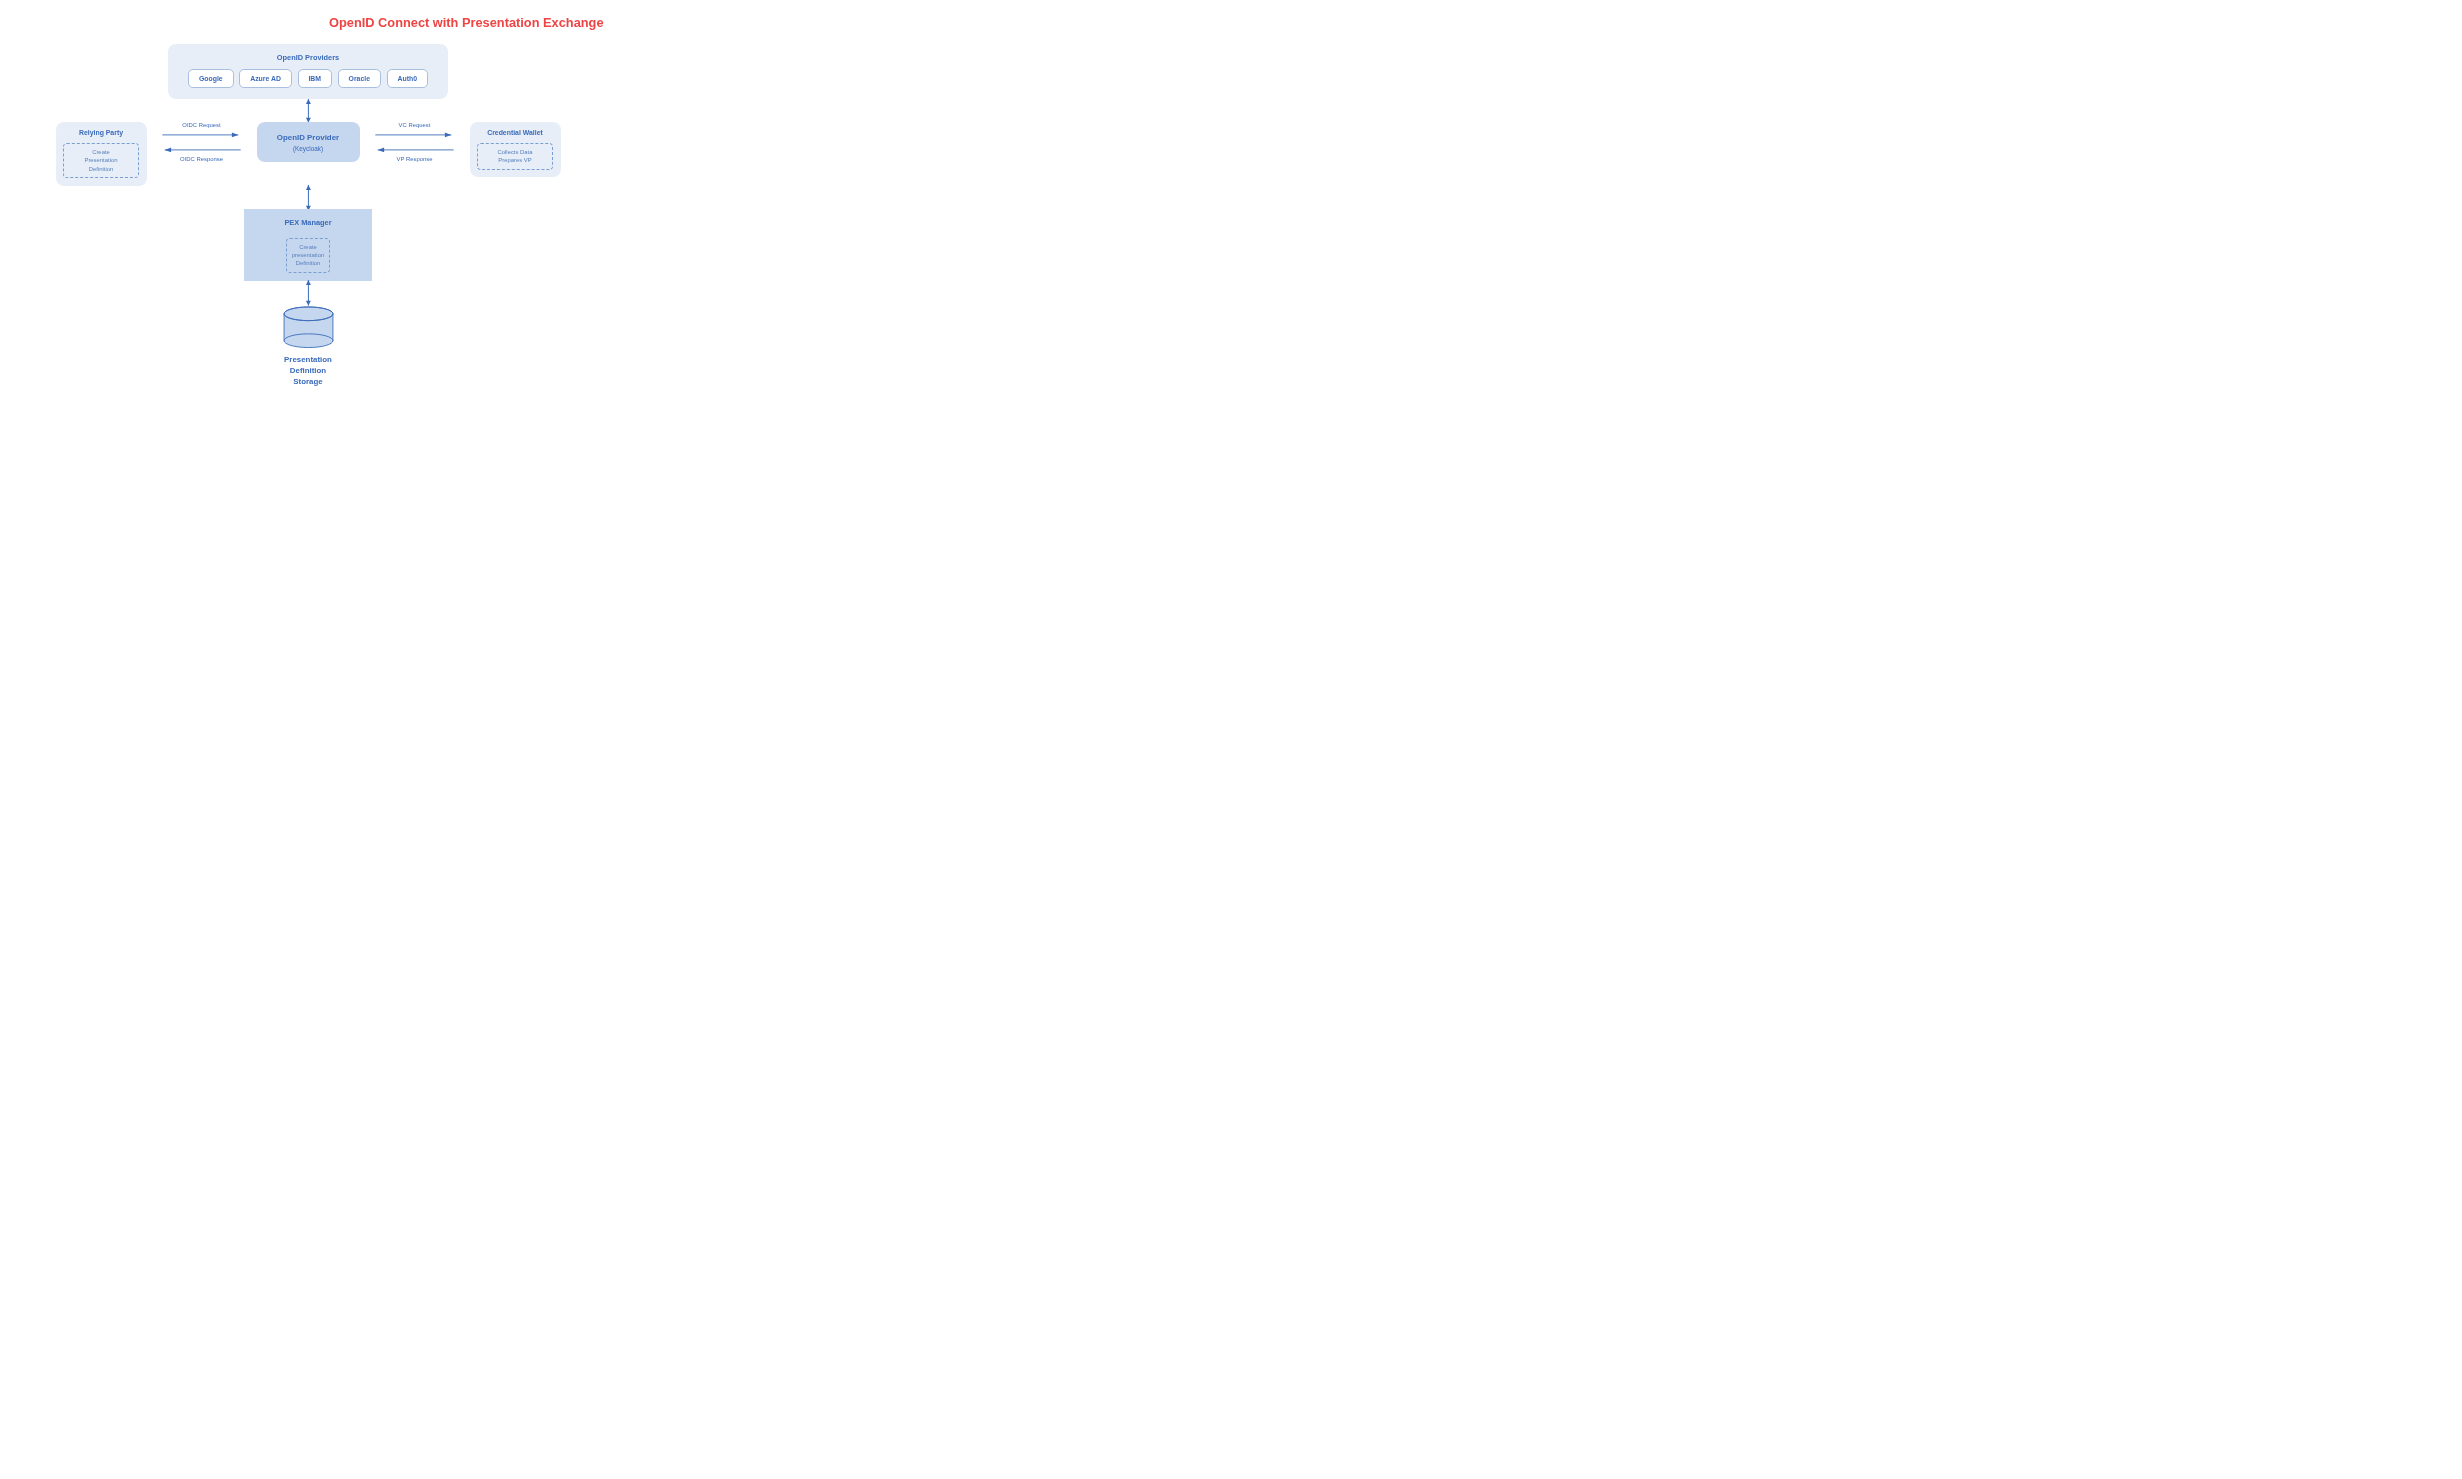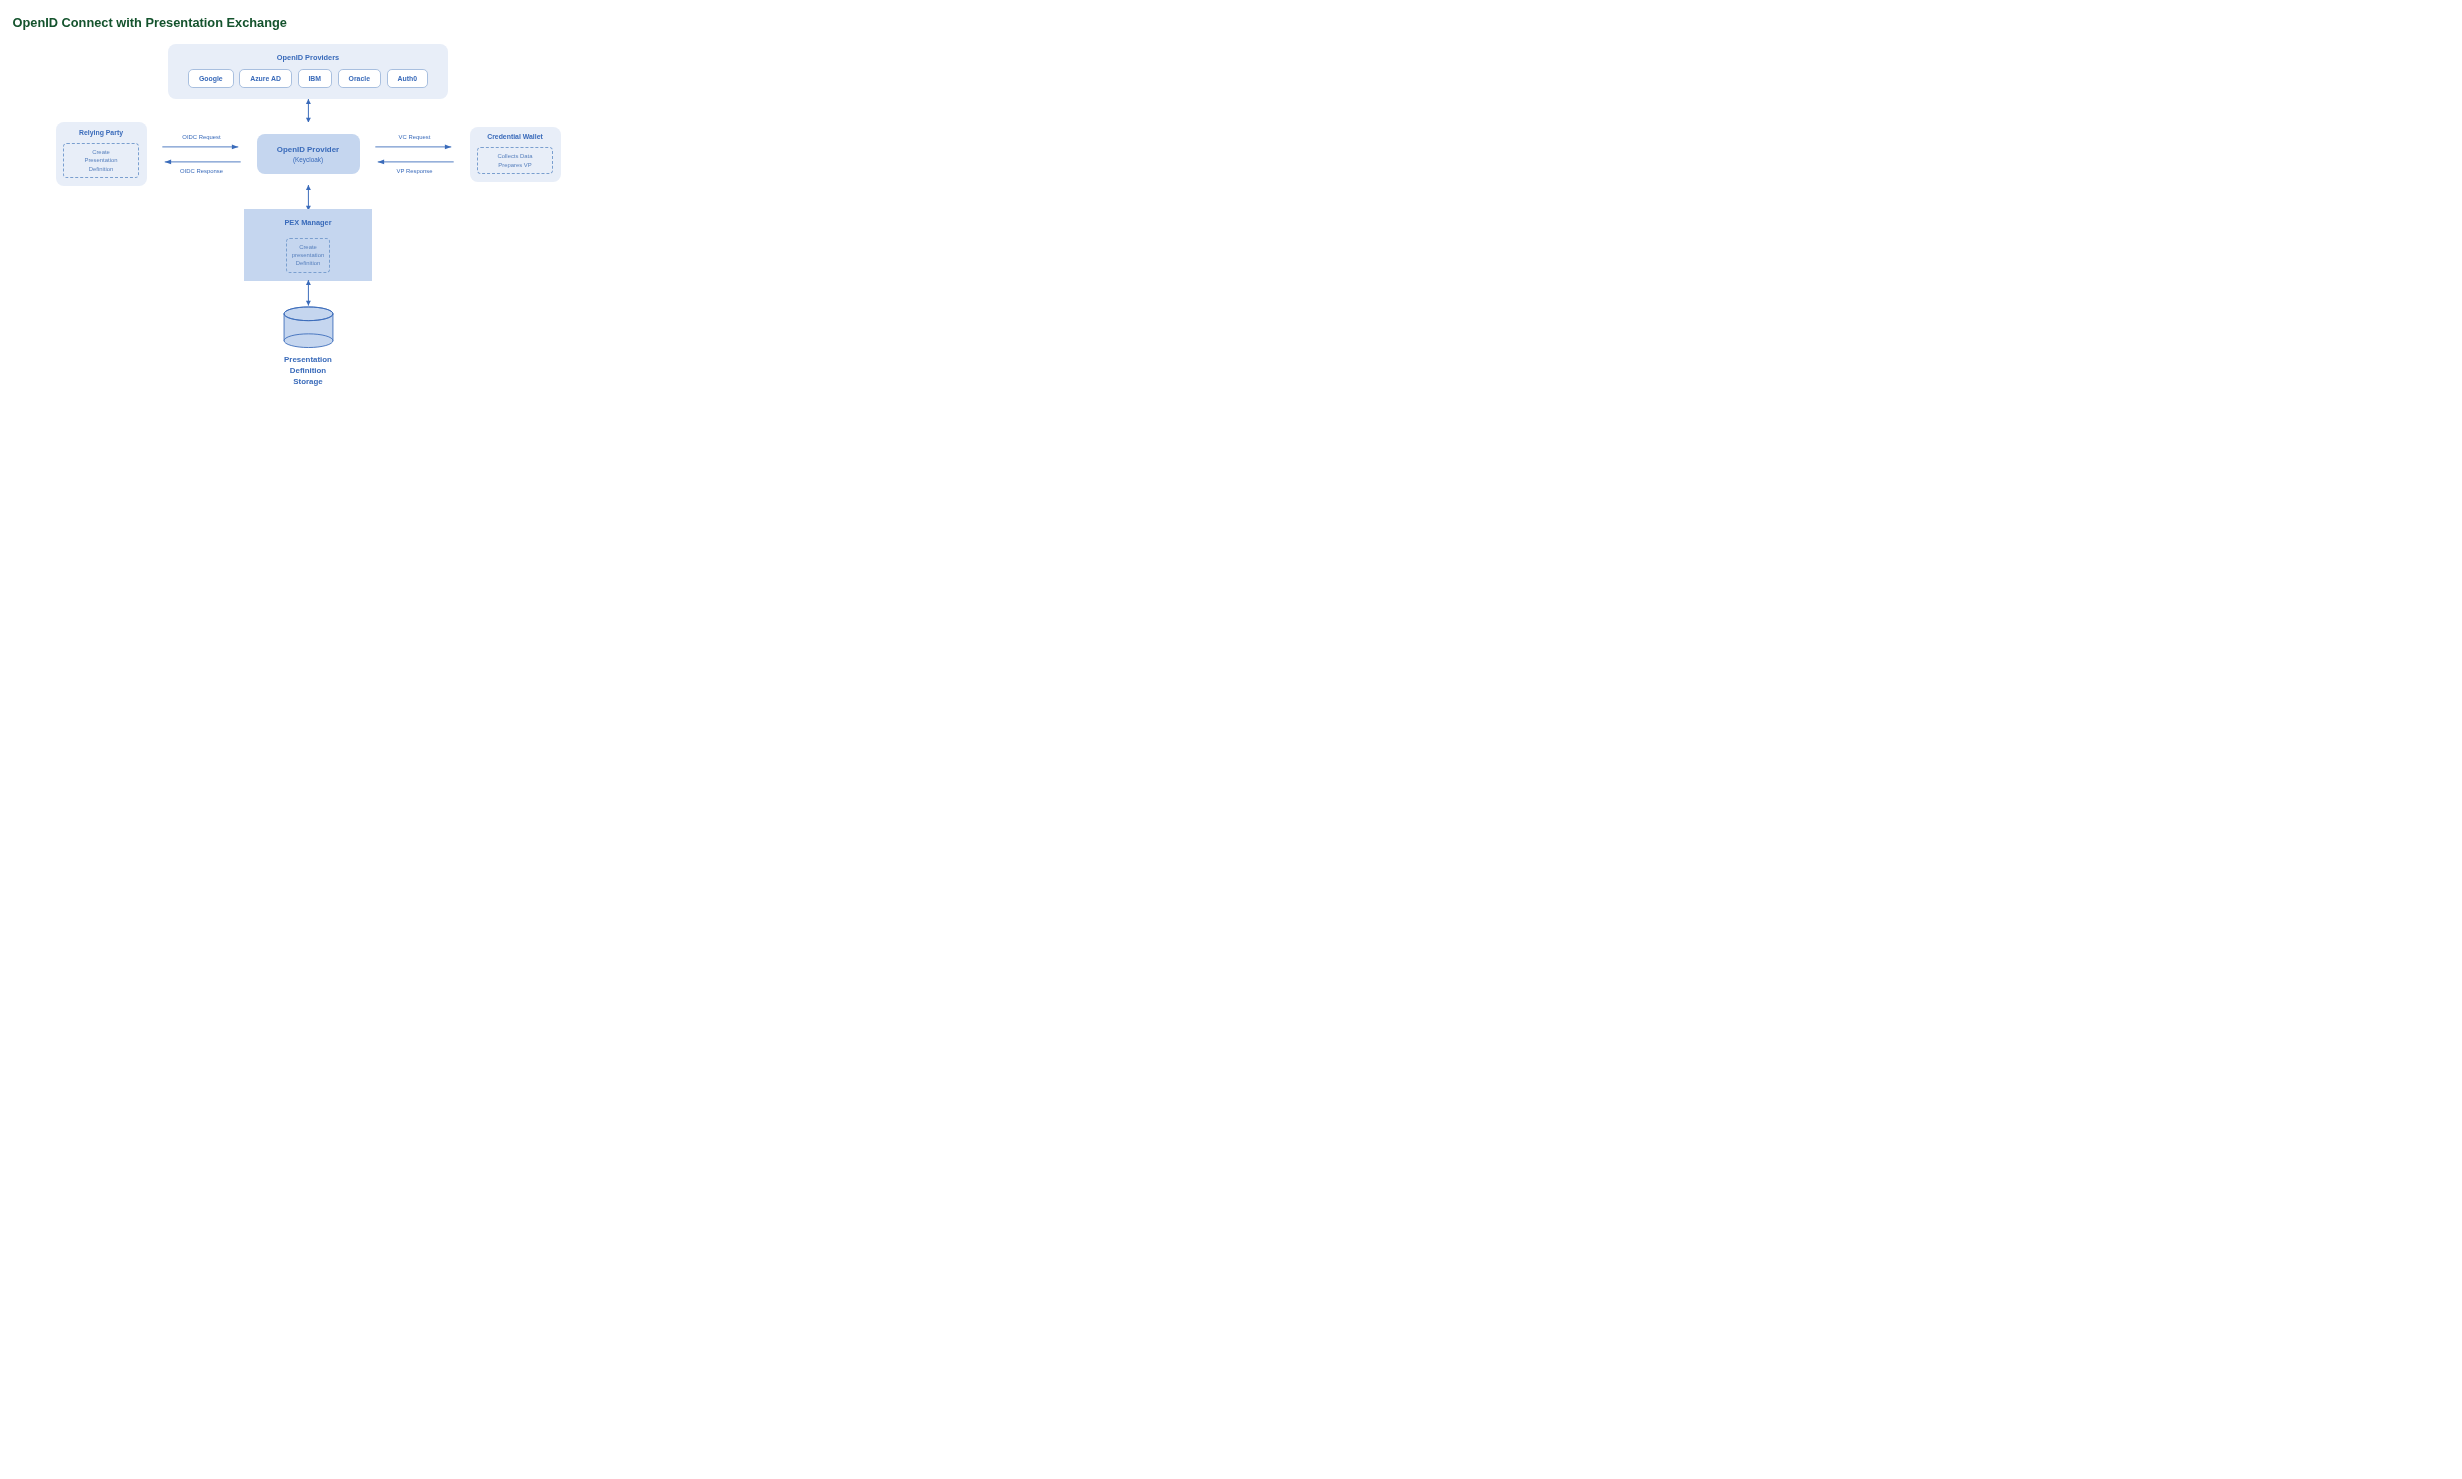--- a/index.html
+++ b/index.html
@@ -11,24 +11,24 @@
       display: flex;
       justify-content: center;
       align-items: flex-start;
       padding: 9.8px;
     }
     .diagram-container {
       width: 591px;
       position: relative;
     }
     .main-title {
-      text-align: left;
+      text-align: right;
       font-size: 12.8px;
       font-weight: 700;
-      color: #14532d;
+      color: #ef4444;
       margin-bottom: 14.8px;
       margin-top: 4.9px;
     }
     
     .oidc-providers-group {
       background: #e8eef8;
       border-radius: 7.9px;
       padding: 8.9px 11.8px 10.8px;
       width: 280px;
       margin: 0 auto 0;
@@ -184,21 +184,21 @@
     <svg width="14.8" height="23.6" viewBox="0 0 30 48">
 
       <line x1="15" y1="0" x2="15" y2="48" stroke="#3a6bba" stroke-width="2"></line>
 
       <polygon points="15,48 10,38 20,38" fill="#3a6bba"></polygon>
 
       <polygon points="15,0 10,10 20,10" fill="#3a6bba"></polygon>
     </svg>
   </div>
 
-  <div class="row" style="align-items: center; gap: 13px;">
+  <div class="row" style="align-items: flex-start; gap: 13px;">
 
     <div class="relying-party-group">
       <div class="group-label" style="font-size:6.9px;">Relying Party</div>
       <div class="dashed-box" style="margin-top:3px;">
         Create<br>Presentation<br>Definition
       </div>
     </div>
 
     <div style="display:flex;flex-direction:column;align-items:center;width:84px;gap:4.9px;">
 

